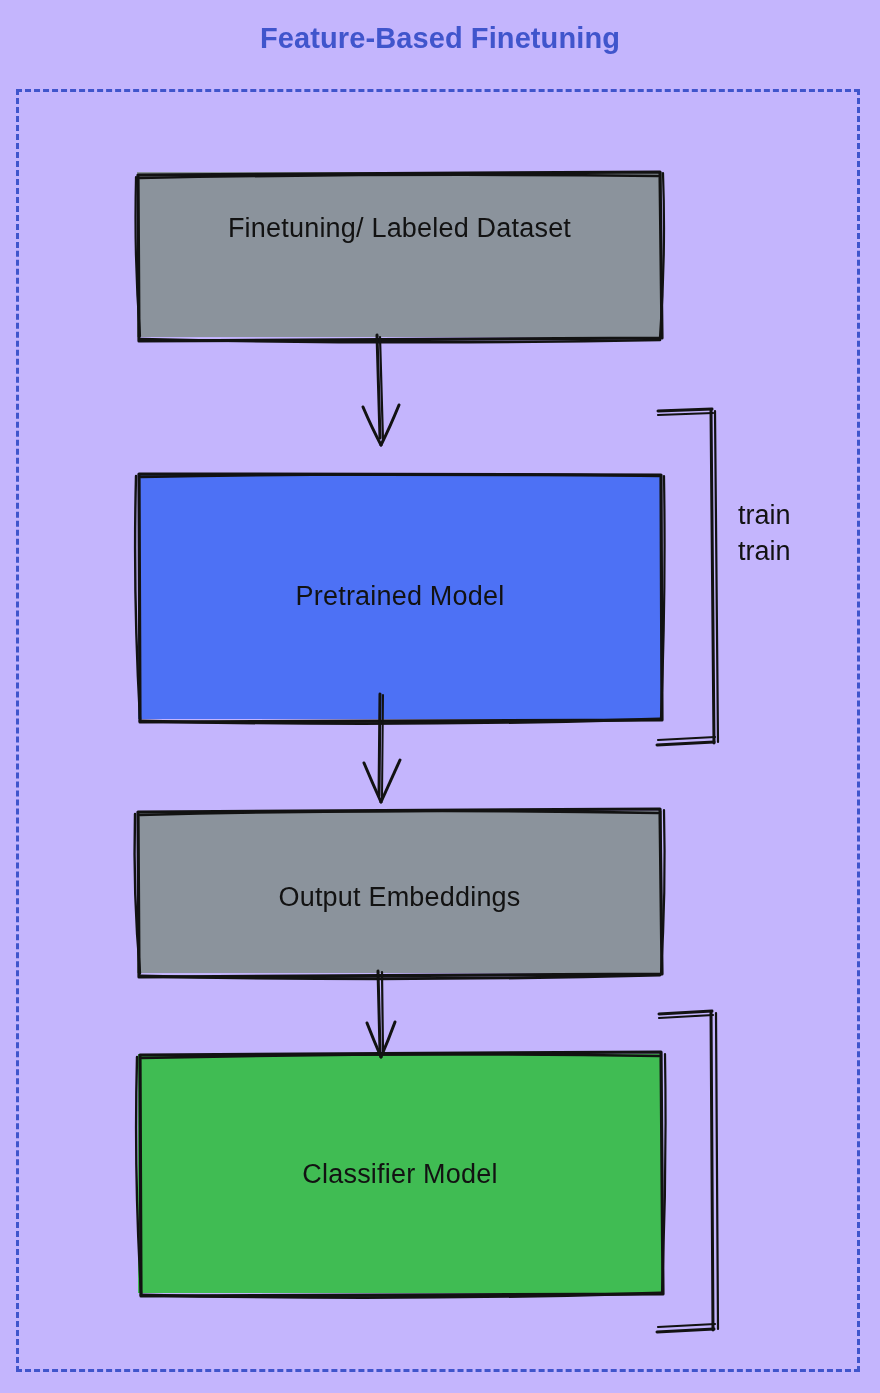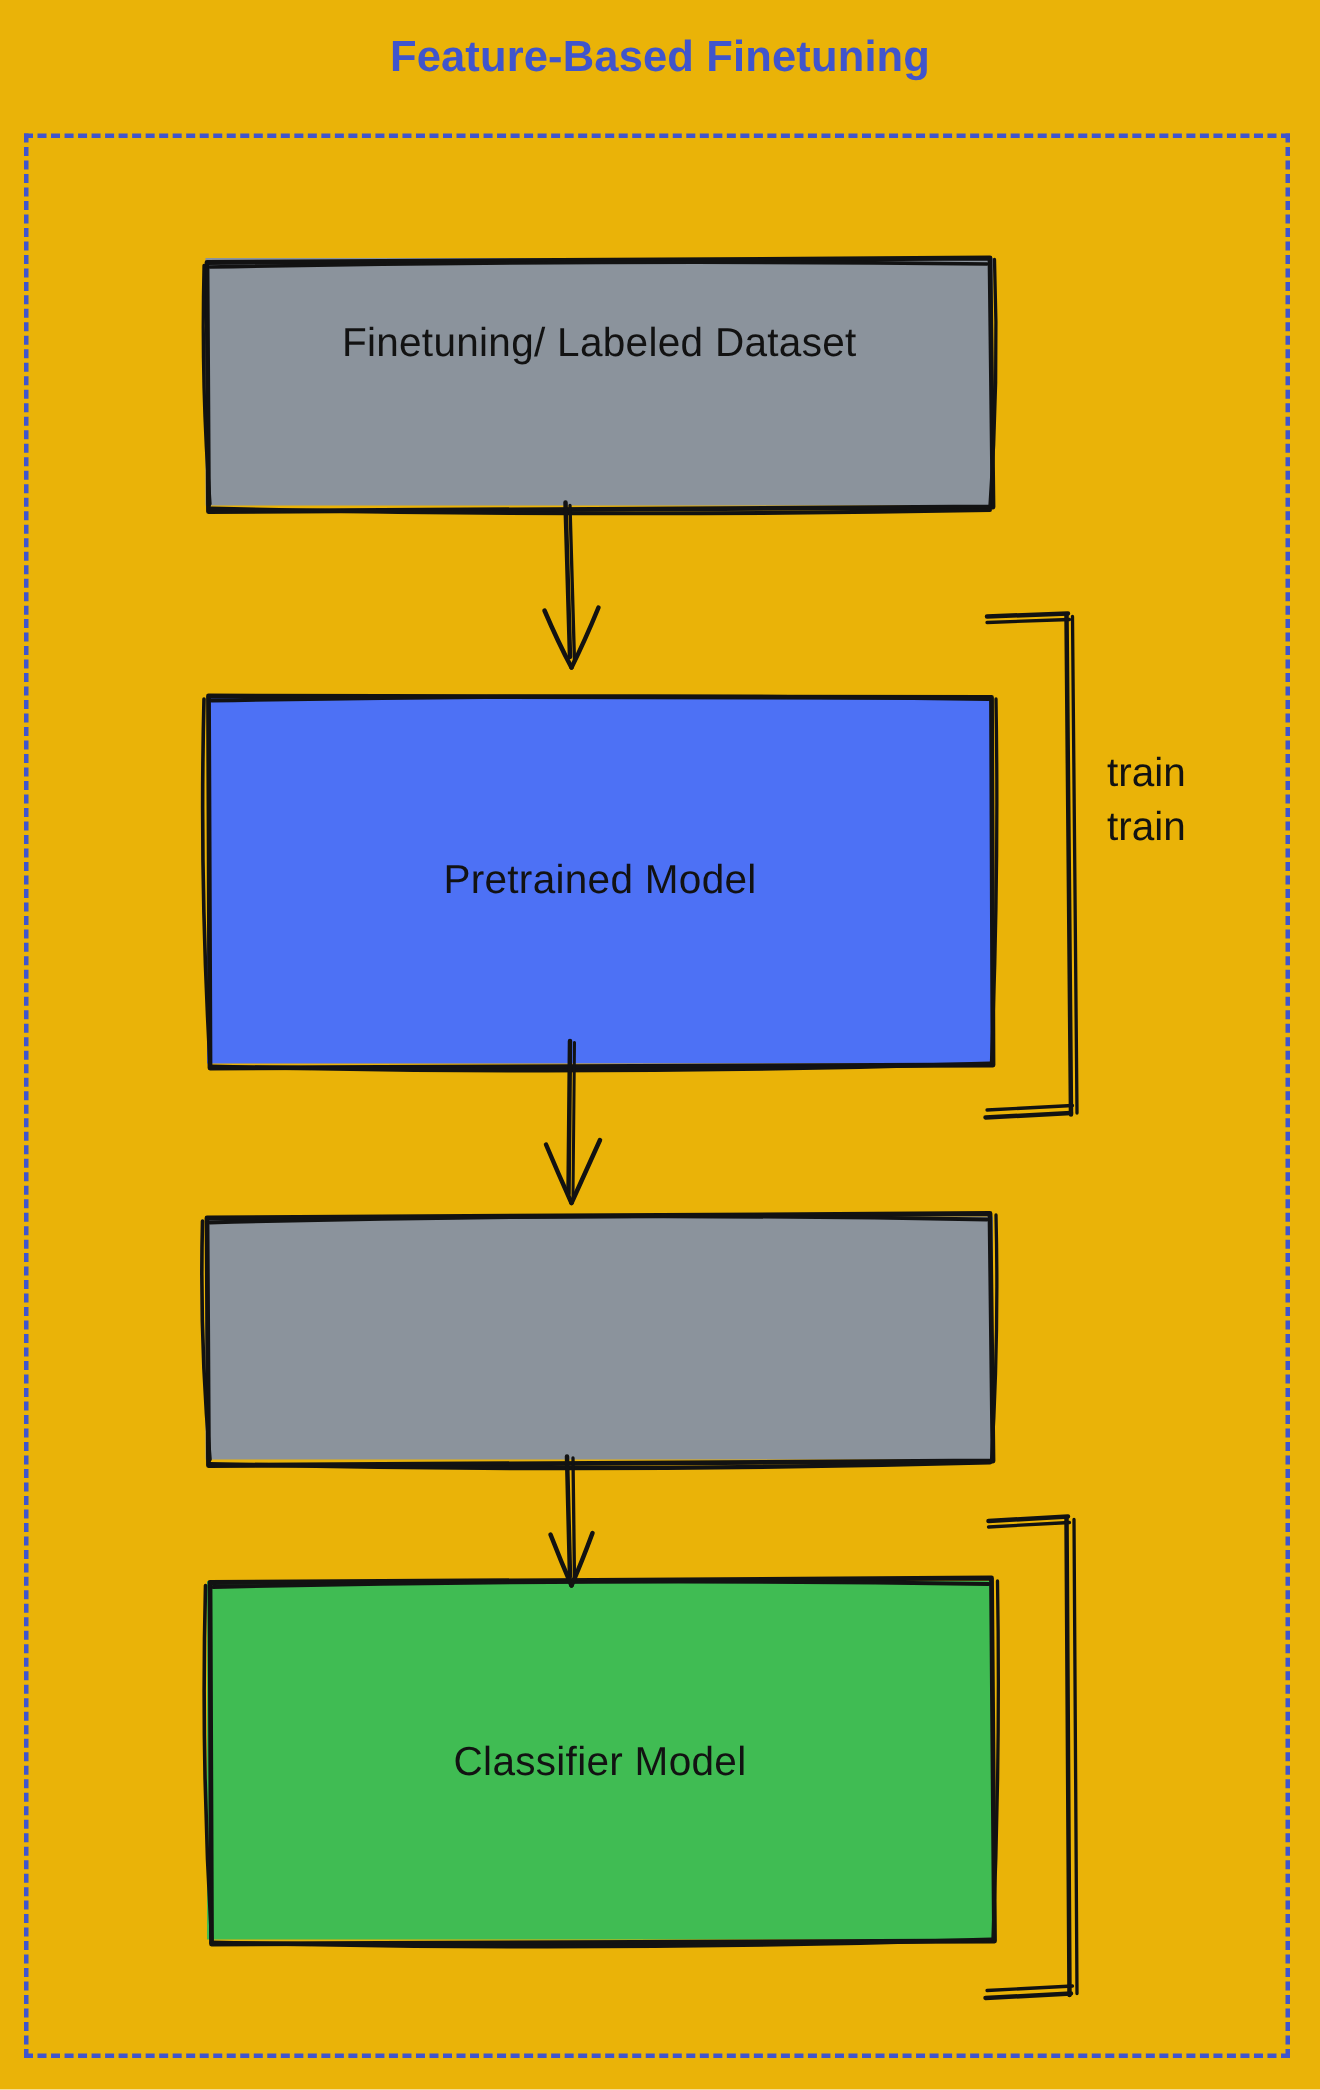--- a/index.html
+++ b/index.html
@@ -7,21 +7,21 @@
     padding: 0;
     background: #ffffff;
   }
   body {
     font-family: "Liberation Sans", sans-serif;
   }
   #canvas {
     position: relative;
     width: 880px;
     height: 1393px;
-    background: #eab308;
+    background: #c4b5fd;
     overflow: hidden;
   }
   
   #diagram-title {
     position: absolute;
     left: 0;
     top: 22px;
     width: 880px;
     text-align: center;
     font-size: 29px;
@@ -66,21 +66,21 @@
   .node svg.sketch {
     position: absolute;
     left: -8px;
     top: -8px;
     overflow: visible;
     z-index: 2;
     pointer-events: none;
   }
   
   #node-dataset   { left: 137px; top: 172px;  width: 525px; height: 165px; }
-  #node-pretrained{ left: 138px; top: 464px;  width: 524px; height: 245px; }
+  #node-pretrained{ left: 138px; top: 474px;  width: 524px; height: 245px; }
   #node-embeddings{ left: 137px; top: 811px;  width: 525px; height: 162px; }
   #node-classifier{ left: 138px; top: 1054px; width: 524px; height: 239px; }
 
   
   #node-dataset   .node-label { transform: translateY(-26px); }
   #node-pretrained .node-label { transform: translateY(0px); }
   #node-embeddings .node-label { transform: translateY(5px); }
   #node-classifier .node-label { transform: translateY(1px); }
 
   
@@ -173,20 +173,21 @@
 
   <div class="node" id="node-embeddings">
     <div class="node-fill" style="background:#8b939c;"></div>
     <svg class="sketch" width="545" height="182" viewBox="0 0 545 182">
       <path d="M9 9 L531 6 L533 171 L10 174 Z" fill="none" stroke="#121212" stroke-width="3.2" stroke-linecap="round" stroke-linejoin="round"></path>
       <path d="M11 12 Q270 5 529 10" fill="none" stroke="#121212" stroke-width="2.6" stroke-linecap="round"></path>
       <path d="M11 173 Q271 179 531 172" fill="none" stroke="#121212" stroke-width="2.8" stroke-linecap="round"></path>
       <path d="M6 11 Q4 92 11 170" fill="none" stroke="#121212" stroke-width="2.4" stroke-linecap="round"></path>
       <path d="M535 7 Q537 90 532 171" fill="none" stroke="#121212" stroke-width="2.2" stroke-linecap="round"></path>
     </svg>
+    <span class="node-label">Output Embeddings</span>
   </div>
 
   <svg class="arrow" id="arrow-3" width="70" height="95" viewBox="0 0 70 95">
     <path d="M33 2 L35 82" fill="none" stroke="#121212" stroke-width="3" stroke-linecap="round"></path>
     <path d="M37 3 L38 84" fill="none" stroke="#121212" stroke-width="2.2" stroke-linecap="round"></path>
     <path d="M22 54 Q29 72 36 88" fill="none" stroke="#121212" stroke-width="3" stroke-linecap="round"></path>
     <path d="M50 53 Q43 72 36 88" fill="none" stroke="#121212" stroke-width="3" stroke-linecap="round"></path>
   </svg>
 
   <div class="node" id="node-classifier">

